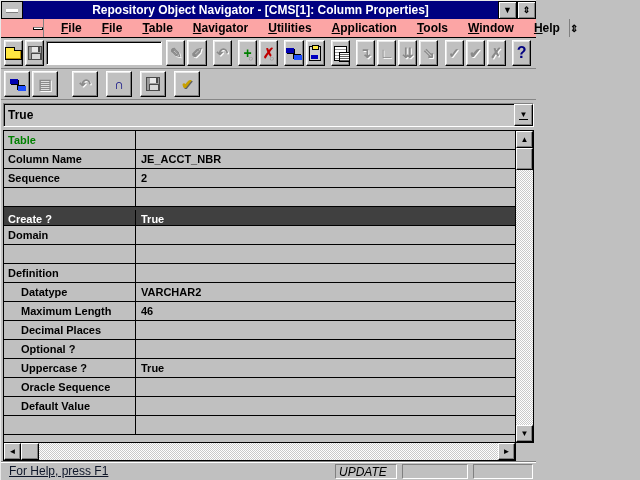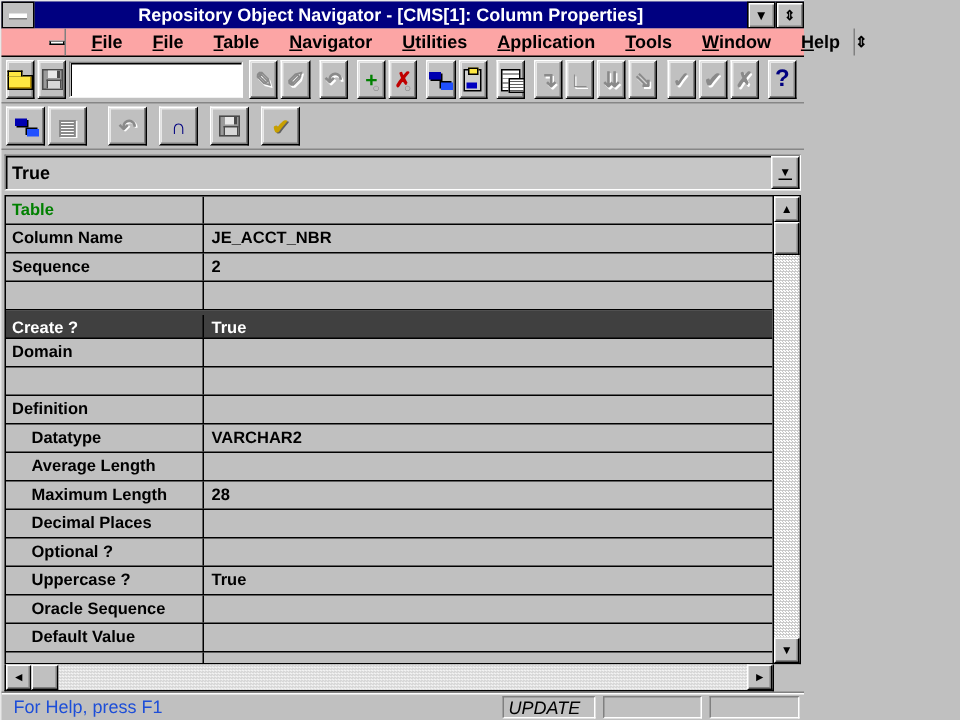--- a/index.html
+++ b/index.html
@@ -99,21 +99,21 @@
   .hsb-btn { width:17px; height:100%; background:#c0c0c0; border:1px solid; border-color:#fff #000 #000 #fff;
              box-shadow:inset -1px -1px 0 #808080; display:flex; align-items:center; justify-content:center; font-size:8px; }
   .hscroll .track { flex:1; display:flex; }
   .h-thumb { width:18px; background:#c0c0c0; border:1px solid; border-color:#fff #000 #000 #fff;
              box-shadow:inset -1px -1px 0 #808080; }
   .corner { width:18px; background:#c0c0c0; }
 
   
   .statusbar { height:19px; flex:0 0 auto; border-top:1px solid #808080; box-shadow:inset 0 1px 0 #fff;
                display:flex; align-items:center; padding:0 3px; font-size:12px; }
-  .status-msg { flex:1; padding-left:5px; color:#1d4ed8; }
+  .status-msg { flex:1; padding-left:5px; color:#0f172a;text-decoration:underline; }
   .status-panel { height:15px; border:1px solid; border-color:#808080 #fff #fff #808080; margin-left:5px;
                   font-size:12px; padding:0 3px; line-height:14px; color:#000; }
   .p-update { width:62px;font-style:italic; }
   .p-2 { width:66px; }
   .p-3 { width:60px; }
 </style>
 </head>
 <body>
 
 <div class="window">
@@ -286,26 +286,22 @@
         </div>
       <div class="grow">
           <div class="gcell-label">Definition</div>
           <div class="gcell-value"></div>
         </div>
       <div class="grow">
           <div class="gcell-label indent">Datatype</div>
           <div class="gcell-value">VARCHAR2</div>
         </div>
       <div class="grow">
-          <div class="gcell-label indent">Average Length</div>
-          <div class="gcell-value"></div>
-        </div>
-      <div class="grow">
           <div class="gcell-label indent">Maximum Length</div>
-          <div class="gcell-value">28</div>
+          <div class="gcell-value">46</div>
         </div>
       <div class="grow">
           <div class="gcell-label indent">Decimal Places</div>
           <div class="gcell-value"></div>
         </div>
       <div class="grow">
           <div class="gcell-label indent">Optional ?</div>
         </div>
       <div class="grow">
           <div class="gcell-label indent">Uppercase ?</div>

